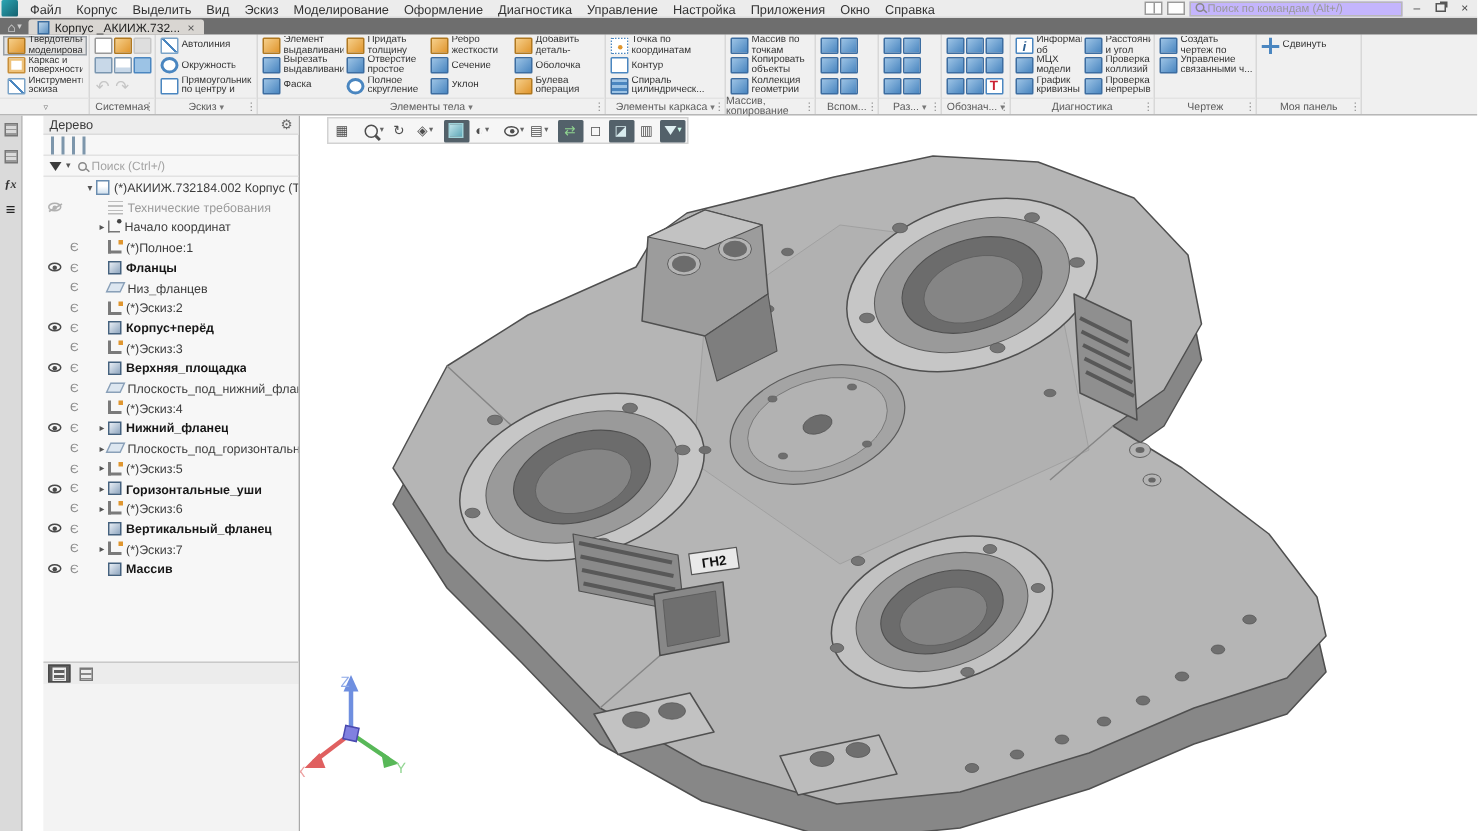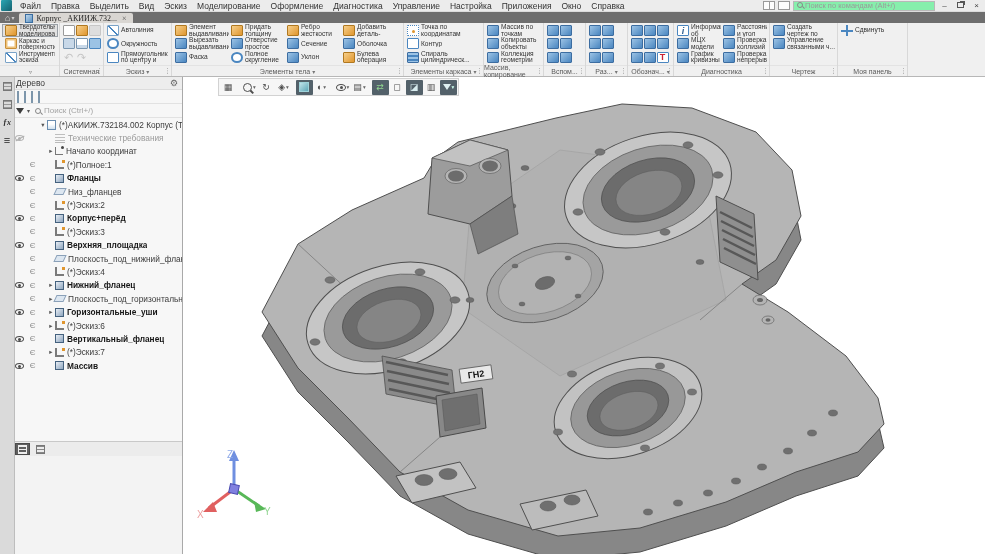--- a/index.html
+++ b/index.html
@@ -8,33 +8,33 @@
   #app{position:relative;width:985px;height:554px;background:#fff;overflow:hidden;}
 
   
   .titlebar{position:absolute;left:0;top:0;right:0;height:12px;background:#ececec;display:flex;align-items:center;border-bottom:1px solid #dcdcdc;z-index:30;}
   .appicon{width:11px;height:11px;margin:0 3px 0 1px;background:linear-gradient(135deg,#2ba6b4,#15616f);border-radius:1px;}
   .menubar{display:flex;list-style:none;align-items:center;}
   .menubar li{padding:0 5px;font-size:8.5px;color:#333;cursor:default;}
   .tb-right{margin-left:auto;display:flex;align-items:center;gap:3px;padding-right:2px;}
   .winico{width:12px;height:9px;border:1px solid #9a9a9a;background:#fdfdfd;position:relative;}
   .winico.split::after{content:"";position:absolute;left:5px;top:0;bottom:0;width:1px;background:#9a9a9a;}
-  .cmdsearch-wrap{display:flex;gap:2px;border:1px solid #b8b8b8;background:#86efac;height:10px;width:142px;padding:0 3px;}
+  .cmdsearch-wrap{display:flex;gap:2px;border:1px solid #b8b8b8;background:#c4b5fd;height:10px;width:142px;padding:0 3px;}
   .mag{position:relative;width:6px;height:6px;border:1px solid #888;border-radius:50%;flex:none;}
   .mag::after{content:"";position:absolute;width:3px;height:1px;background:#888;transform:rotate(45deg);right:-2.5px;bottom:-1px;}
   .cmdsearch{border:none;outline:none;font-size:7.5px;width:120px;color:#444;background:transparent;}
   .cmdsearch::placeholder{color:#9a9a9a;}
   .wbtn{width:13px;text-align:center;font-size:8px;color:#444;cursor:default;line-height:10px;}
   .restore-gl{display:inline-block;width:7px;height:6px;border:1px solid #555;box-shadow:2px -2px 0 -1px #555;}
 
   
   .tabbar{position:absolute;left:0;top:12px;right:0;height:11px;background:#6e6e6e;display:flex;align-items:stretch;z-index:29;}
   .homebtn{display:flex;align-items:center;gap:1px;color:#e8e8e8;padding:0 5px;font-size:9px;}
   .homebtn .caret{font-size:6px;color:#cfcfcf;}
-  .doctab{display:flex;align-items:center;gap:3px;background:#d9d6d2;color:#222;padding:0 6px;font-size:8px;max-width:150px;margin-top:1px;border-radius:2px 2px 0 0;font-family:Liberation Serif, serif;}
+  .doctab{display:flex;align-items:center;gap:3px;background:#d9d6d2;color:#222;padding:0 6px;font-size:8px;max-width:150px;margin-top:1px;border-radius:2px 2px 0 0;}
   .doctab .dicon{width:8px;height:9px;background:linear-gradient(135deg,#bcd6ec,#5f93c2);border:1px solid #3a6da0;flex:none;}
   .doctab .tclose{color:#555;font-size:8px;margin-left:2px;}
 
   
   .ribbon{position:absolute;left:0;top:23px;right:0;height:54px;background:#f0f0f0;border-bottom:1px solid #b7b7b7;display:flex;z-index:28;}
   .rgroup{border-right:1px solid #d8d8d8;display:flex;flex-direction:column;flex:none;}
   .rbody{flex:1;display:flex;flex-direction:column;flex-wrap:wrap;align-content:flex-start;padding:1px 2px;height:42px;overflow:hidden;}
   .rlabel{height:11px;display:flex;align-items:center;justify-content:center;position:relative;border-top:1px solid #e3e3e3;color:#5a5a5a;font-size:7px;}
   .rlabel .gcaret{font-size:6px;color:#777;margin-left:2px;}
   .rlabel .dots{position:absolute;right:1px;top:1px;font-size:7px;color:#888;letter-spacing:-1px;}
@@ -80,21 +80,21 @@
   .g-fill{flex:1;border-right:none;}
 
   
   .leftstrip{position:absolute;left:0;top:77px;bottom:0;width:15px;background:#dadada;border-right:1px solid #bdbdbd;display:flex;flex-direction:column;align-items:center;padding-top:3px;gap:6px;z-index:20;}
   .sbtn{width:37px;height:12px;display:flex;align-items:center;justify-content:center;}
   .sic{width:9px;height:9px;border:1px solid #777;background:repeating-linear-gradient(180deg,#999 0 1px,transparent 1px 3px);font-style:normal;}
   .sic.ic-fx-panel{border:none;background:none;font:italic bold 8px "Liberation Serif",serif;color:#333;width:auto;height:auto;}
   .sic.ic-menu-list{border:none;background:none;font-weight:bold;font-size:11px;color:#222;width:auto;height:auto;line-height:9px;}
 
   
-  .treepanel{position:absolute;left:12px;top:77px;width:171px;bottom:0;background:#f7f7f7;border-right:1px solid #a9a9a9;display:flex;flex-direction:column;z-index:19;}
+  .treepanel{position:absolute;left:29px;top:77px;width:171px;bottom:0;background:#f7f7f7;border-right:1px solid #a9a9a9;display:flex;flex-direction:column;z-index:19;}
   .tree-header{height:13px;display:flex;align-items:center;padding:0 4px;background:#ededed;border-bottom:1px solid #dcdcdc;color:#3a3a3a;font-size:8.5px;}
   .tree-header .gear{margin-left:auto;font-size:9px;color:#666;}
   .tree-toolbar{height:14px;display:flex;align-items:center;gap:5px;padding:0 5px;border-bottom:1px solid #e2e2e2;}
   .tic{width:9px;height:9px;border:1px solid #7d96ab;background:repeating-linear-gradient(180deg,#9cb4c8 0 1px,transparent 1px 3px);}
   .tree-search{height:14px;display:flex;align-items:center;gap:3px;padding:0 4px;border-bottom:1px solid #e2e2e2;}
   .funnel{width:0;height:0;border-left:4px solid transparent;border-right:4px solid transparent;border-top:6px solid #3c3c3c;}
   .funnel-caret{font-size:6px;color:#555;margin-right:2px;}
   .tsearch{border:none;outline:none;background:transparent;font-size:8px;color:#444;width:120px;}
   .tsearch::placeholder{color:#a4a4a4;}
   .tree-rows{height:323px;overflow:hidden;}
@@ -154,21 +154,21 @@
 <body>
 
 <div id="app">
 
   <div class="titlebar">
     <span class="appicon"></span>
     <ul class="menubar">
 
         <li>Файл</li>
 
-        <li>Правка</li>
+        <li>Корпус</li>
 
         <li>Выделить</li>
 
         <li>Вид</li>
 
         <li>Эскиз</li>
 
         <li>Моделирование</li>
 
         <li>Оформление</li>
@@ -785,20 +785,29 @@
         <div class="trow elem">
           <span class="c-eye">
             <span class="eyeico"></span>
           </span>
           <span class="c-elem"></span>
           <span class="c-arrow">▸</span>
           <span class="c-icon ic-plane"></span>
           <span class="c-label">Плоскость_под_горизонтальный_у</span>
         </div>
 
+        <div class="trow elem">
+          <span class="c-eye">
+            <span class="eyeico"></span>
+          </span>
+          <span class="c-elem"></span>
+          <span class="c-arrow">▸</span>
+          <span class="c-icon ic-sketch"></span>
+          <span class="c-label">(*)Эскиз:5</span>
+        </div>
 
         <div class="trow bold eye elem">
           <span class="c-eye">
             <span class="eyeico"></span>
           </span>
           <span class="c-elem"></span>
           <span class="c-arrow">▸</span>
           <span class="c-icon ic-feature"></span>
           <span class="c-label">Горизонтальные_уши</span>
         </div>

